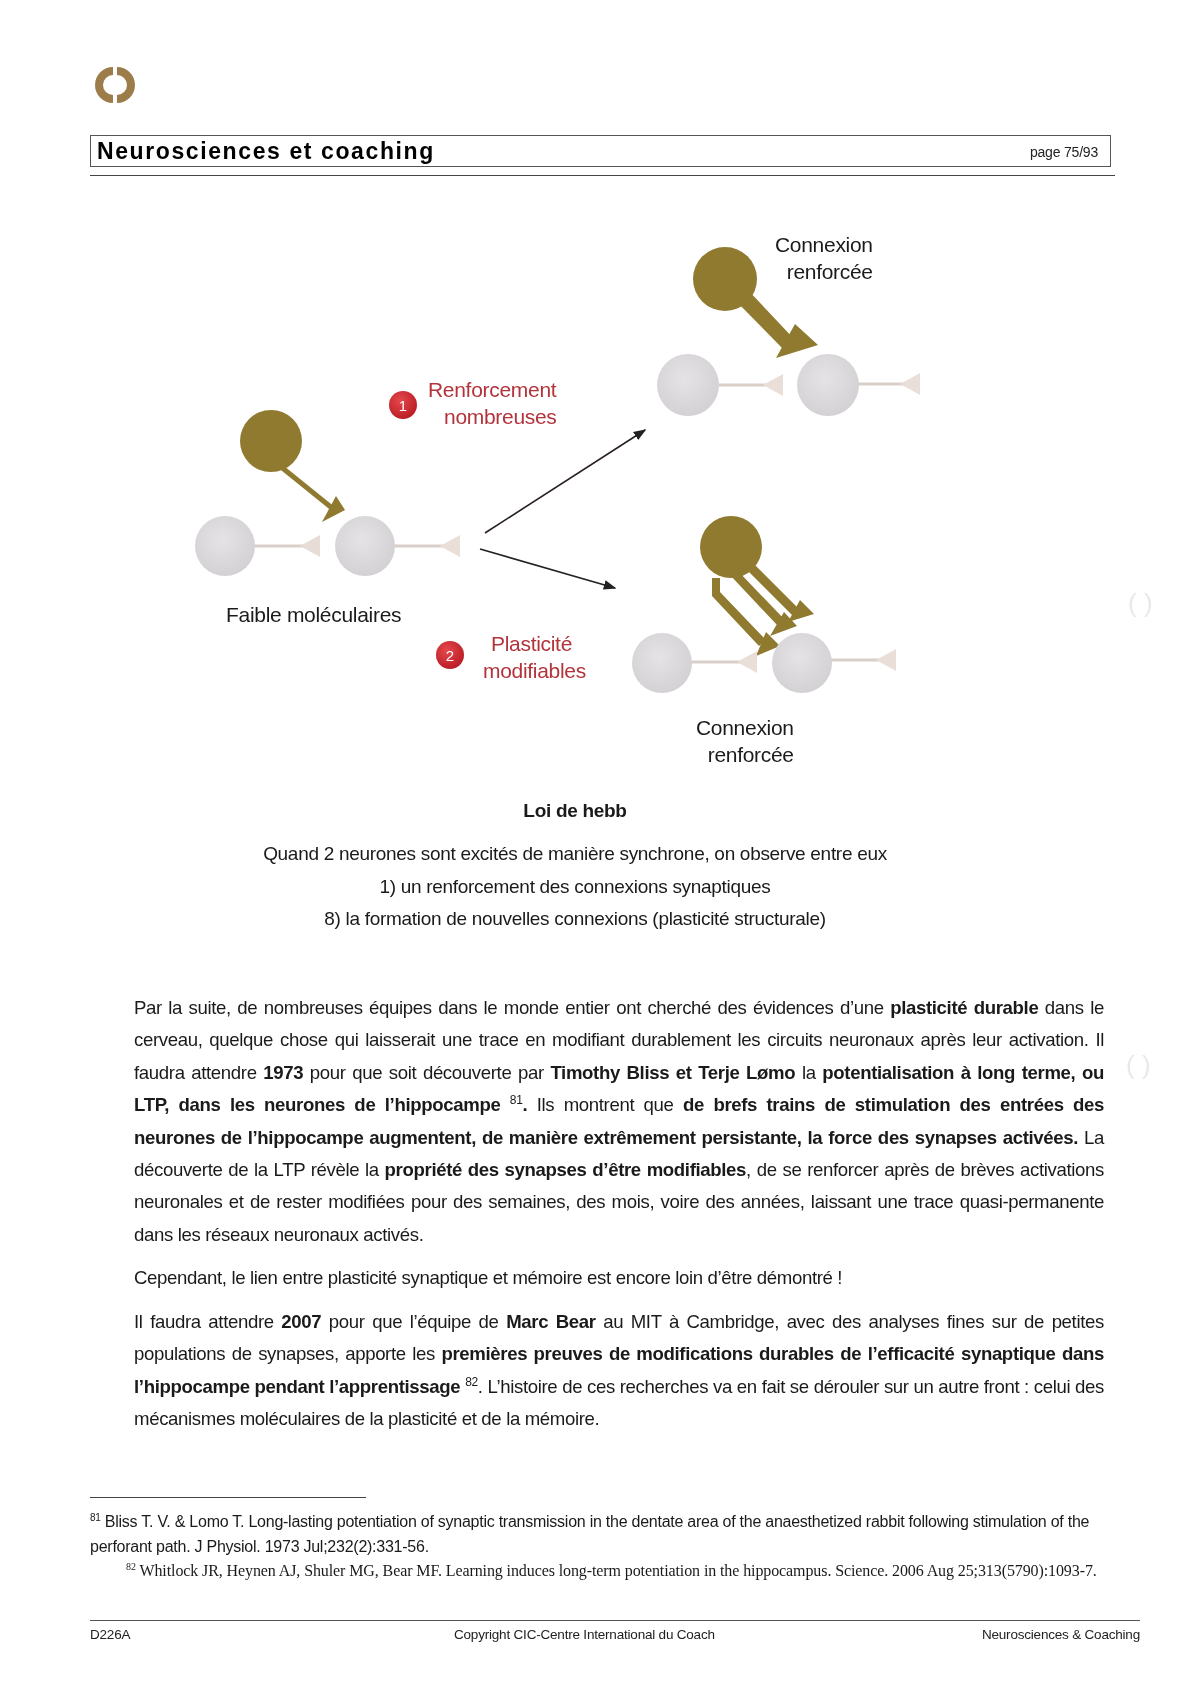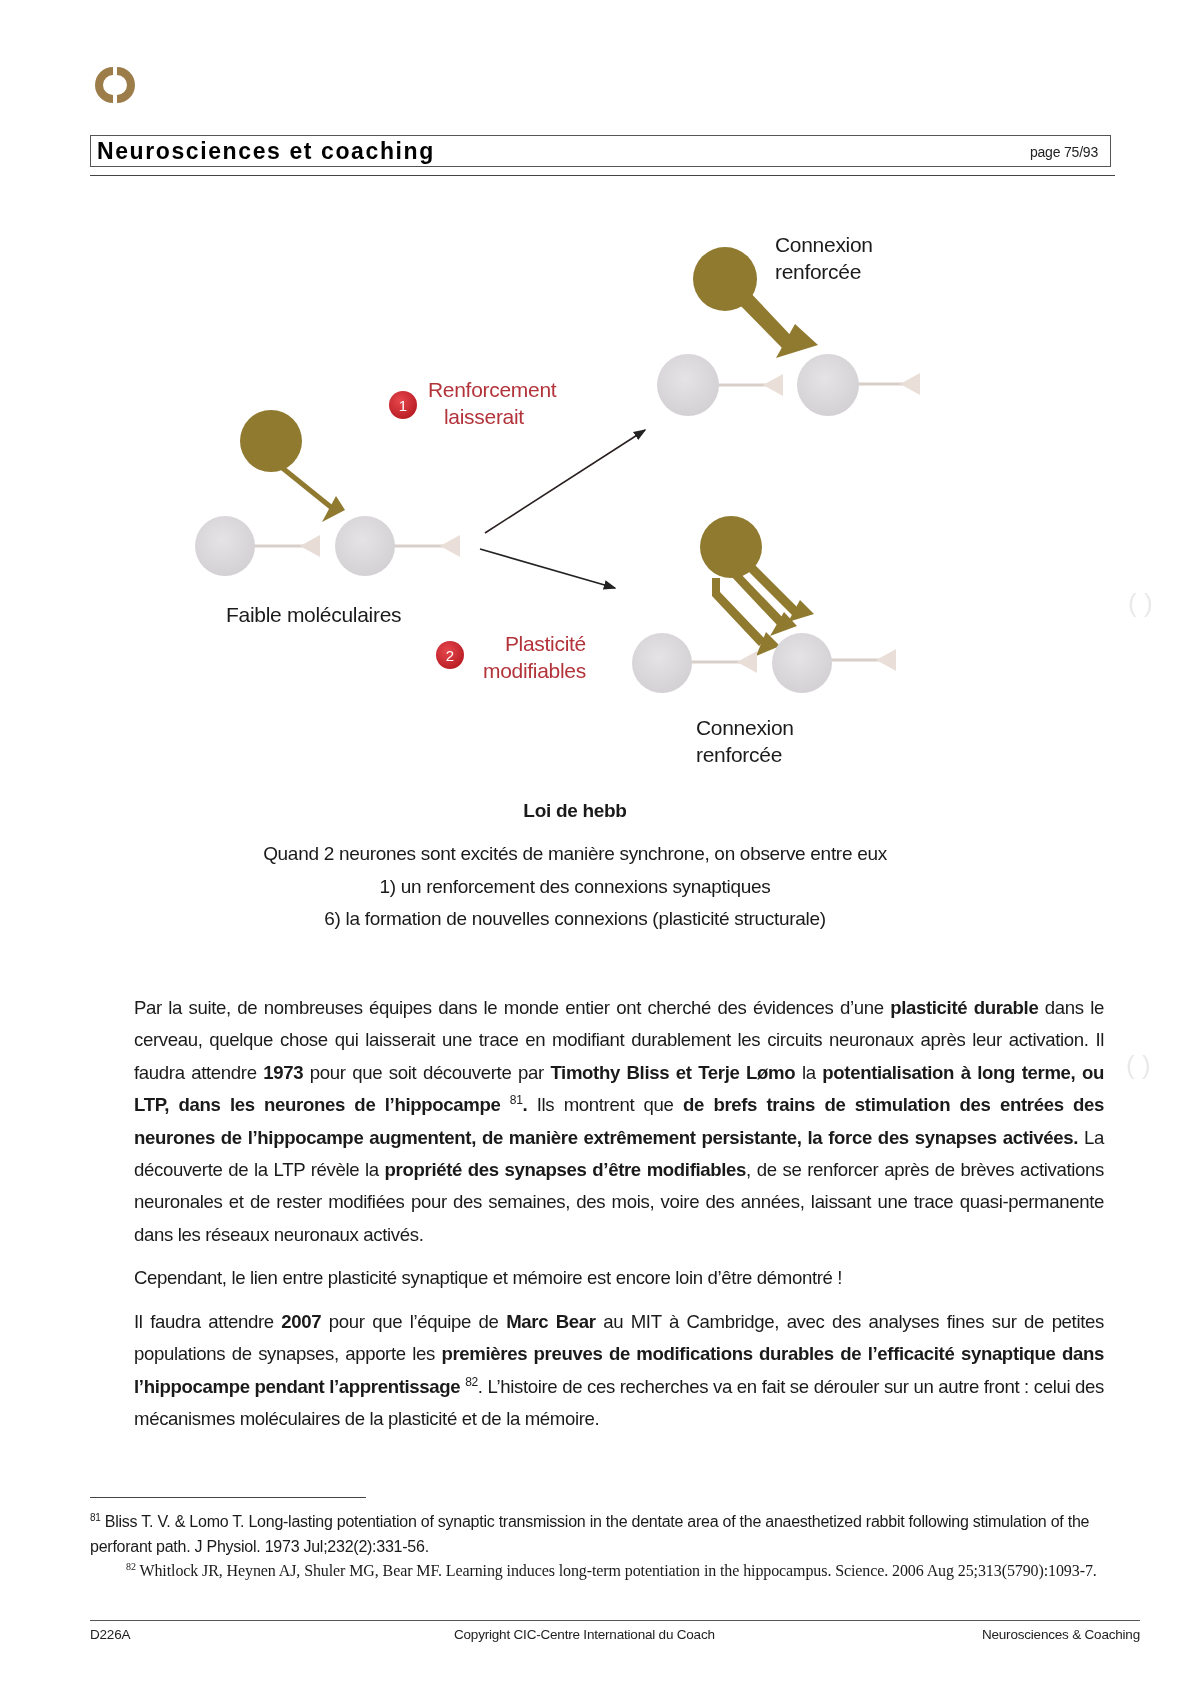--- a/index.html
+++ b/index.html
@@ -8,21 +8,21 @@
   .abs { position: absolute; }
   
   #logo { left: 94px; top: 64px; width: 42px; height: 42px; }
   #header-box { left: 90px; top: 135px; width: 1021px; height: 32px; border: 1.5px solid #555; box-sizing: border-box; }
   #header-title { left: 6px; top: 2px; font-size: 23px; font-weight: bold; letter-spacing: 1.6px; color: #000000; white-space: nowrap; }
   #header-page { right: 12px; top: 8px; font-size: 14px; color: #222; font-family: "Liberation Sans", sans-serif; letter-spacing: -0.2px; }
   #header-rule { left: 90px; top: 175px; width: 1025px; height: 0; border-top: 1.5px solid #444; }
 
   
   #diagram { left: 0; top: 0; width: 1190px; height: 800px; }
-  .diag-label { font-family: "Liberation Sans", sans-serif; font-size: 21px; color: #1b1b1b; line-height: 27px; letter-spacing: -0.3px; white-space: nowrap; }
+  .diag-label { font-family: "Liberation Sans", sans-serif; font-size: 21px; color: #1b1b1b; line-height: 27px; letter-spacing: -0.3px; white-space: nowrap; text-align: right; }
   .diag-red { color: #b3333a; font-size: 21px; line-height: 27px; letter-spacing: -0.3px; white-space: nowrap; }
 
   
   .caption { left: 0; width: 1150px; text-align: center; font-size: 19px; letter-spacing: -0.3px; white-space: nowrap; }
   .caption-title { font-weight: bold; }
 
   
   .para { left: 134px; width: 970px; font-size: 18.6px; line-height: 32.4px; letter-spacing: -0.35px; text-align: justify; }
   .para b { font-weight: bold; }
   sup { font-size: 12px; vertical-align: 7px; line-height: 0; }
@@ -116,40 +116,40 @@
     <path d="M737 662 L757 651 L757 673 Z" fill="#eadfd8"></path>
     <circle cx="662" cy="663" r="30" fill="url(#grayGrad)"></circle>
     <line x1="826" y1="660" x2="887" y2="660" stroke="#d9cfc9" stroke-width="3"></line>
     <path d="M876 660 L896 649 L896 671 Z" fill="#eadfd8"></path>
     <circle cx="802" cy="663" r="30" fill="url(#grayGrad)"></circle>
   </g>
 </svg>
 
 <div class="abs diag-red" style="left:428px; top:376px;">
   <div>Renforcement</div>
-  <div style="padding-left:16px;">laisserait</div>
+  <div style="padding-left:16px;">nombreuses</div>
 </div>
 <div class="abs diag-red" style="left:483px; top:630px;">
-  <div style="padding-left:8px;text-align:right;">Plasticité</div>
+  <div style="padding-left:8px;">Plasticité</div>
   <div>modifiables</div>
 </div>
 <div class="abs diag-label" style="left:226px; top:601px;">Faible moléculaires</div>
 <div class="abs diag-label" style="left:775px; top:231px;">
   <div>Connexion</div>
   <div>renforcée</div>
 </div>
 <div class="abs diag-label" style="left:696px; top:714px;">
   <div>Connexion</div>
   <div>renforcée</div>
 </div>
 
 <div class="abs caption caption-title" style="top:800px; left:0px;">Loi de hebb</div>
 <div class="abs caption" style="top:843px;">Quand 2 neurones sont excités de manière synchrone, on observe entre eux</div>
 <div class="abs caption" style="top:876px;">1) un renforcement des connexions synaptiques</div>
-<div class="abs caption" style="top:908px;">6) la formation de nouvelles connexions (plasticité structurale)</div>
+<div class="abs caption" style="top:908px;">8) la formation de nouvelles connexions (plasticité structurale)</div>
 
 <div id="p1" class="abs para" style="top:992px;"><span>Par la suite, de nombreuses équipes dans le monde entier ont cherché des évidences d’une </span><b>plasticité durable</b><span> dans le cerveau, quelque chose qui laisserait une trace en modifiant durablement les circuits neuronaux après leur activation. Il faudra attendre </span><b>1973</b><span> pour que soit découverte par </span><b>Timothy Bliss et Terje Lømo</b><span> la </span><b>potentialisation à long terme, ou LTP, dans les neurones de l’hippocampe </b><sup>81</sup><b>.</b><span> Ils montrent que </span><b>de brefs trains de stimulation des entrées des neurones de l’hippocampe augmentent, de manière extrêmement persistante, la force des synapses activées.</b><span> La découverte de la LTP révèle la </span><b>propriété des synapses d’être modifiables</b><span>, de se renforcer après de brèves activations neuronales et de rester modifiées pour des semaines, des mois, voire des années, laissant une trace quasi-permanente dans les réseaux neuronaux activés.</span></div>
 <div class="abs para" style="top:1262px;">Cependant, le lien entre plasticité synaptique et mémoire est encore loin d’être démontré !</div>
 <div id="p3" class="abs para" style="top:1306px;"><span>Il faudra attendre </span><b>2007</b><span> pour que l’équipe de </span><b>Marc Bear</b><span> au MIT à Cambridge, avec des analyses fines sur de petites populations de synapses, apporte les </span><b>premières preuves de modifications durables de l’efficacité synaptique dans l’hippocampe pendant l’apprentissage</b><span> </span><sup>82</sup><span>. L’histoire de ces recherches va en fait se dérouler sur un autre front : celui des mécanismes moléculaires de la plasticité et de la mémoire.</span></div>
 
 <div id="fn-rule" class="abs"></div>
 <div class="abs fn" style="top:1510px;">
   <sup>81</sup>
   <span>Bliss T. V. &amp; Lomo T. Long-lasting potentiation of synaptic transmission in the dentate area of the anaesthetized rabbit following stimulation of the perforant path. J Physiol. 1973 Jul;232(2):331-56.</span>
 </div>

